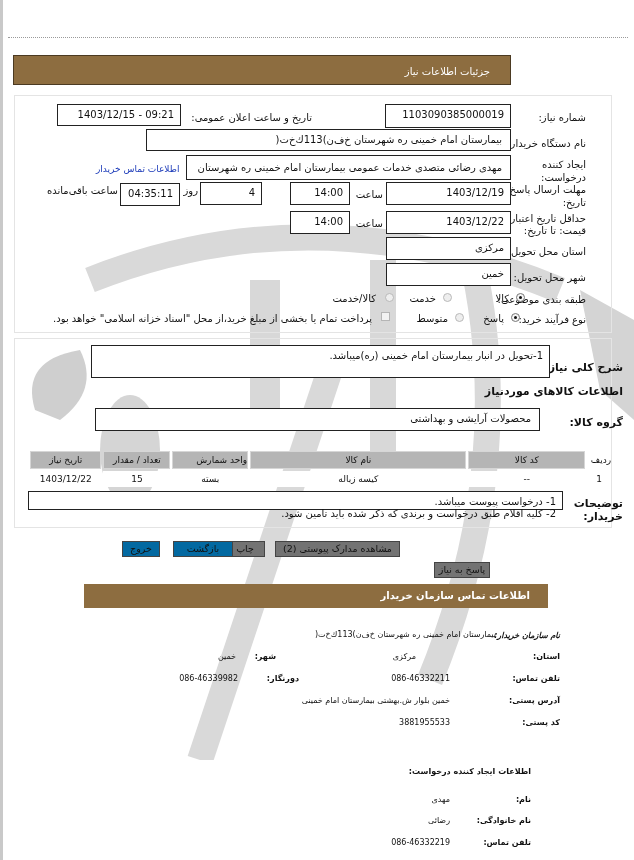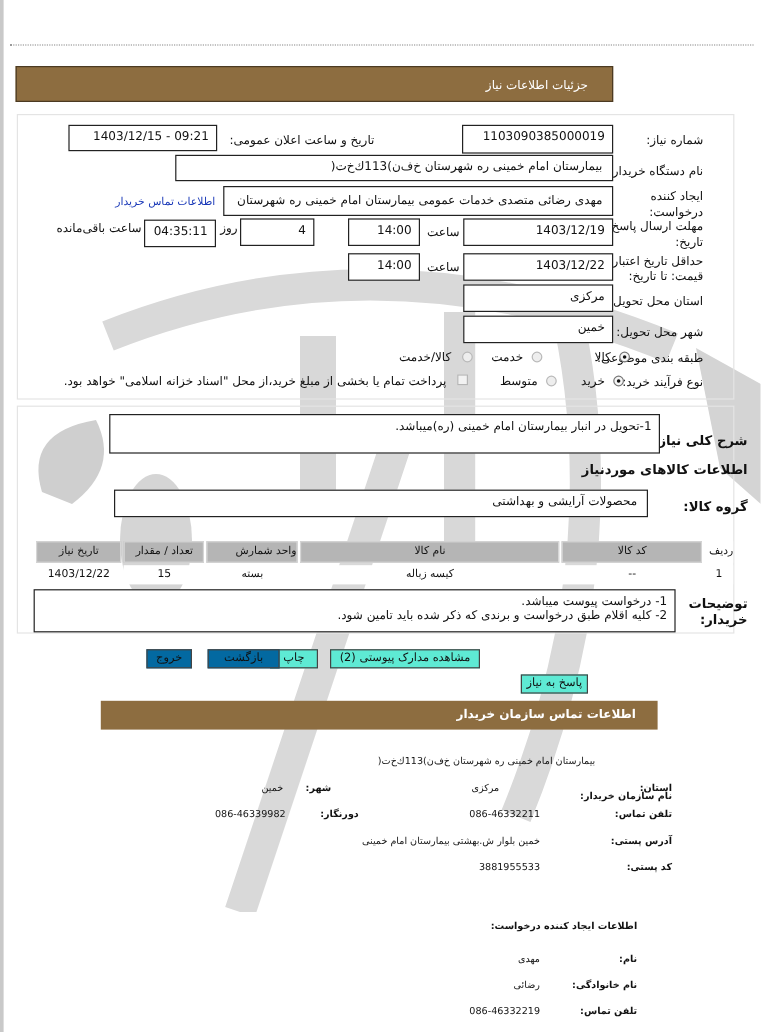--- a/index.html
+++ b/index.html
@@ -32,21 +32,21 @@
 
   .bold { font-weight: bold; }
 
   .desc-box { position: absolute; border: 1px solid #222; background: #fff; direction: rtl; text-align: right; padding: 4px 6px; line-height: 12px; font-size: 10px; z-index: 3; }
 
   table.items { position: absolute; left: 28px; top: 449px; width: 585px; border-collapse: separate; border-spacing: 2px; z-index: 3; direction: rtl; font-size: 9px; }
   table.items th { background: #b5b5b5; color: #111; font-weight: normal; height: 18px; text-align: center; border: 1px solid #d6d6d6; }
   table.items td { height: 16px; text-align: center; background: #fff; }
 
   .btn { position: absolute; height: 16px; border: 1px solid #444; font-size: 9.5px; text-align: center; line-height: 14px; direction: rtl; z-index: 3; white-space: nowrap; }
-  .btn.green { background: #5eead4; }
+  .btn.green { background: #737373; }
   .btn.red { background: #0369a1; }
 
   .header-bar2 { position: absolute; left: 84px; top: 584px; width: 464px; height: 24px; background: #8d6d40; z-index: 2; }
   .header-bar2 span { position: absolute; right: 18px; top: 6px; color: #fff; font-size: 10px; font-weight: bold; }
 
   .cl { position: absolute; font-size: 8px; direction: rtl; z-index: 3; white-space: nowrap; color: #111; }
   .cl.b { font-weight: bold; }
 </style>
 </head>
 <body>
@@ -138,21 +138,21 @@
 <div class="lbl" style="right:48px; top:293px;">طبقه بندی موضوعی:</div>
 <span class="radio on" style="left:516px; top:293px;"></span>
 <div class="lbl" style="right:125px; top:292px;">کالا</div>
 <span class="radio" style="left:443px; top:293px;"></span>
 <div class="lbl" style="right:198px; top:292px;">خدمت</div>
 <span class="radio" style="left:385px; top:293px;"></span>
 <div class="lbl" style="right:258px; top:292px;">کالا/خدمت</div>
 
 <div class="lbl" style="right:48px; top:313px;">نوع فرآیند خرید:</div>
 <span class="radio on" style="left:511px; top:313px;"></span>
-<div class="lbl" style="right:130px; top:312px;">خرید</div>
+<div class="lbl" style="right:130px; top:312px;">پاسخ</div>
 <span class="radio" style="left:455px; top:313px;"></span>
 <div class="lbl" style="right:186px; top:312px;">متوسط</div>
 <span class="chk" style="left:381px; top:312px;"></span>
 <div class="lbl" style="right:262px; top:312px;">پرداخت تمام یا بخشی از مبلغ خرید،از محل "اسناد خزانه اسلامی" خواهد بود.</div>
 
 <div class="lbl bold" style="right:11px; top:361px; font-size:11px;">شرح کلی نیاز:</div>
 <div class="desc-box" style="left:91px; top:345px; width:459px; height:33px;">
   <div>1-تحویل در انبار بیمارستان امام خمینی (ره)میباشد.</div>
 </div>
 
@@ -181,36 +181,36 @@
       <td>کیسه زباله</td>
       <td>بسته</td>
       <td>15</td>
       <td>1403/12/22</td>
     </tr>
   </tbody>
 </table>
 
 <div class="lbl bold" style="right:11px; top:497px; font-size:11px;">توضیحات</div>
 <div class="lbl bold" style="right:11px; top:510px; font-size:11px;">خریدار:</div>
-<div class="desc-box" style="left:28px; top:491px; width:535px; height:36px;">
+<div class="desc-box" style="left:28px; top:491px; width:535px; height:19px;">
   <div>1- درخواست پیوست میباشد.</div>
   <div>2- کلیه اقلام طبق درخواست و برندی که ذکر شده باید تامین شود.</div>
 </div>
 
 <div class="btn green" style="left:434px; top:562px; width:56px;">پاسخ به نیاز</div>
 <div class="btn green" style="left:275px; top:541px; width:125px;">مشاهده مدارک پیوستی (2)</div>
 <div class="btn green" style="left:225px; top:541px; width:40px;">چاپ</div>
 <div class="btn red" style="left:173px; top:541px; width:60px;">بازگشت</div>
 <div class="btn red" style="left:122px; top:541px; width:38px;">خروج</div>
 
 <div class="header-bar2">
   <span>اطلاعات تماس سازمان خریدار</span>
 </div>
 
-<div class="cl b" style="right:74px; top:659px;">نام سازمان خریدار:</div>
+<div class="cl b" style="right:74px; top:631px;font-style:italic;">نام سازمان خریدار:</div>
 <div class="cl" style="right:138px; top:630px;">بیمارستان امام خمینی ره شهرستان خ‌ف‌ن)113ك‌خ‌ت(</div>
 
 <div class="cl b" style="right:74px; top:652px;">استان:</div>
 <div class="cl" style="right:218px; top:652px;">مرکزی</div>
 <div class="cl b" style="right:358px; top:652px;">شهر:</div>
 <div class="cl" style="right:398px; top:652px;">خمین</div>
 
 <div class="cl b" style="right:74px; top:674px;">تلفن تماس:</div>
 <div class="cl" style="right:184px; top:674px;">086-46332211</div>
 <div class="cl b" style="right:335px; top:674px;">دورنگار:</div>

